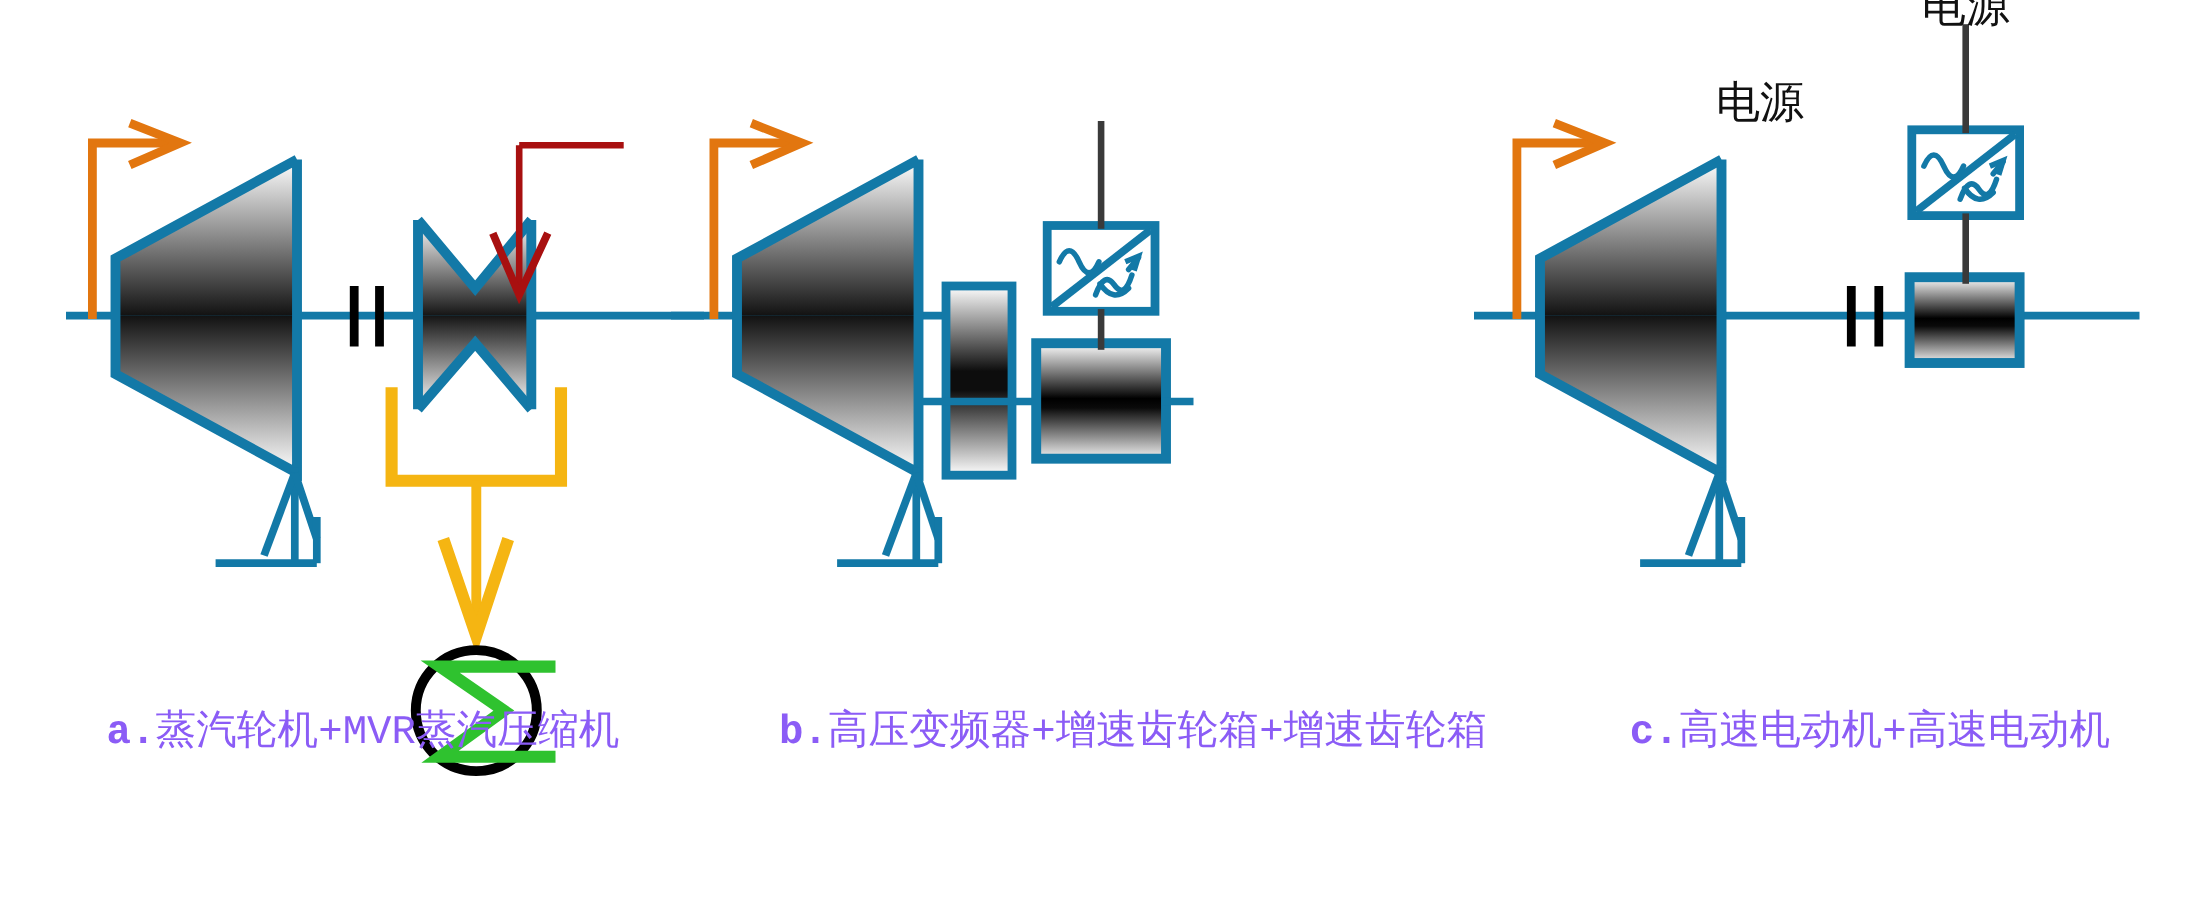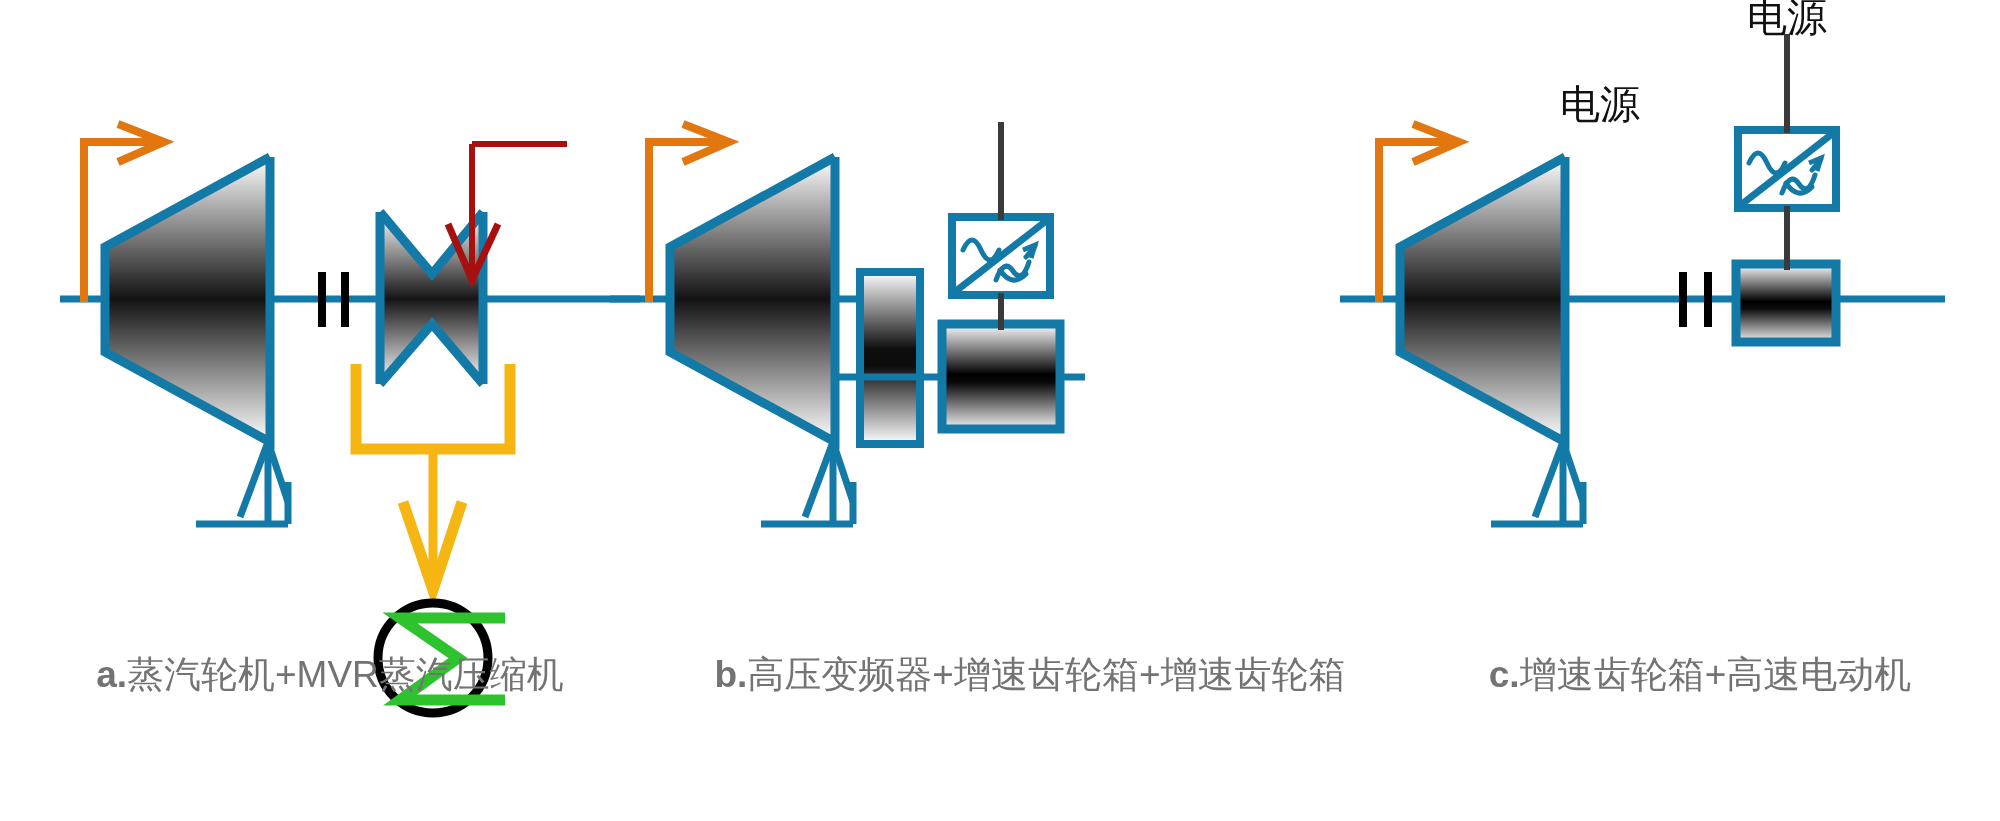--- a/index.html
+++ b/index.html
@@ -1,29 +1,29 @@
 <!DOCTYPE html>
 <html><head>
 <meta charset="utf-8">
 <style>
   html,body{margin:0;padding:0;background:#ffffff;}
   body{width:2000px;height:821px;font-family:"Liberation Sans","DejaVu Sans",sans-serif;overflow:hidden;}
   #stage{position:relative;width:2000px;height:821px;background:#fff;}
-  .panel{position:absolute;top:12px;height:706px;}
+  .panel{position:absolute;top:0;height:706px;}
   svg{display:block;overflow:visible;}
   .cap{
     position:absolute;
     bottom:18px;
     width:100%;
     text-align:center;
     font-size:37px;
-    color:#737373;
+    color:#8b5cf6;
     letter-spacing:0px;
     white-space:nowrap;
-    font-family:Liberation Sans, sans-serif;
+    font-family:Liberation Mono, monospace;
   }
   .cap b{font-weight:bold;}
 </style>
 </head>
 <body>
 
 <div id="stage">
 
   <div class="panel" style="left:0px;width:660px;">
     <svg width="660" height="760" viewBox="0 0 660 760">
@@ -228,17 +228,17 @@
         <line x1="412" y1="158" x2="421" y2="147" stroke="#1379a7" stroke-width="5" stroke-linecap="round"></line>
       </g>
 
       <line x1="387" y1="22" x2="387" y2="121" stroke="#3a3a3a" stroke-width="6"></line>
       <line x1="387" y1="194" x2="387" y2="258" stroke="#3a3a3a" stroke-width="6"></line>
     </svg>
     <div style="position:absolute;left:387px;top:-22px;transform:translateX(-50%);font-size:40px;color:#111;white-space:nowrap;">
       <span>电源</span>
     </div>
     <div class="cap">
-      <b>c.</b><span>增速齿轮箱+高速电动机</span>
+      <b>c.</b><span>高速电动机+高速电动机</span>
     </div>
   </div>
 
 </div>
 
 </body></html>

